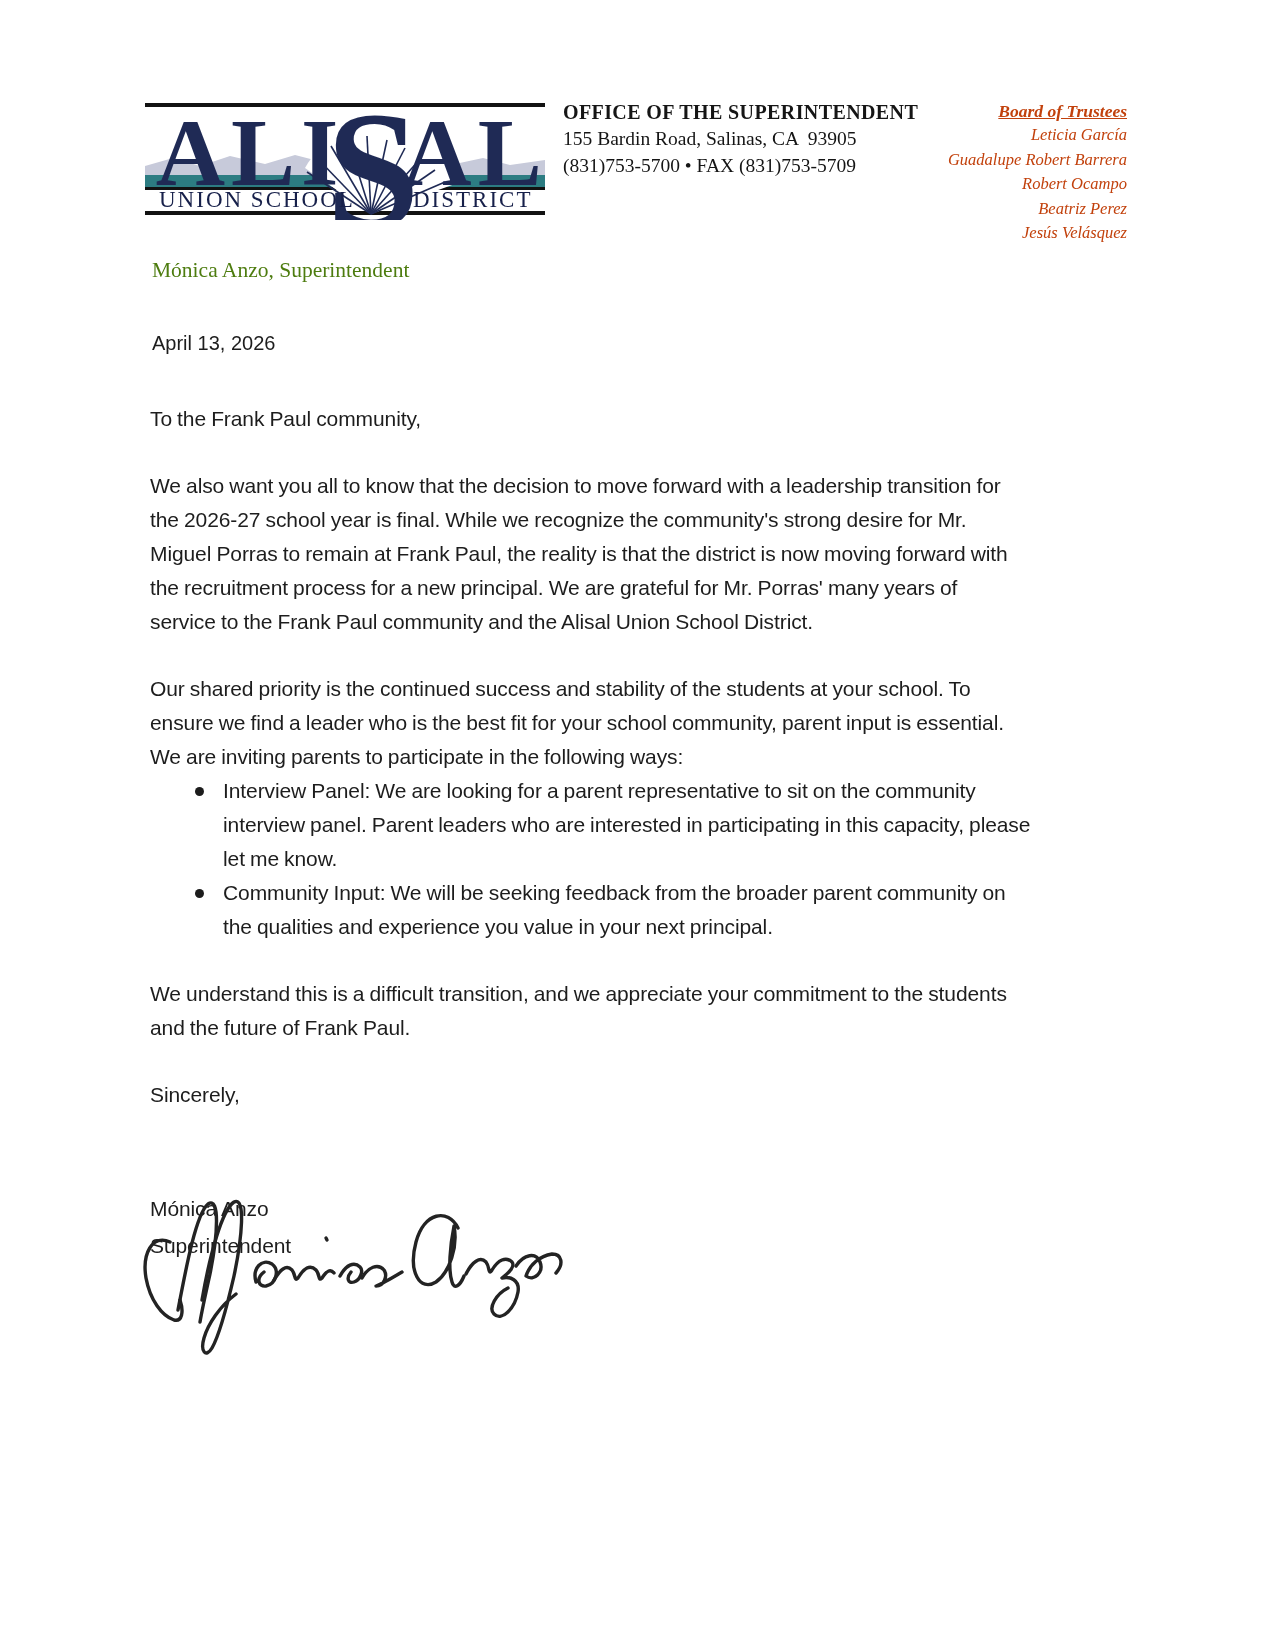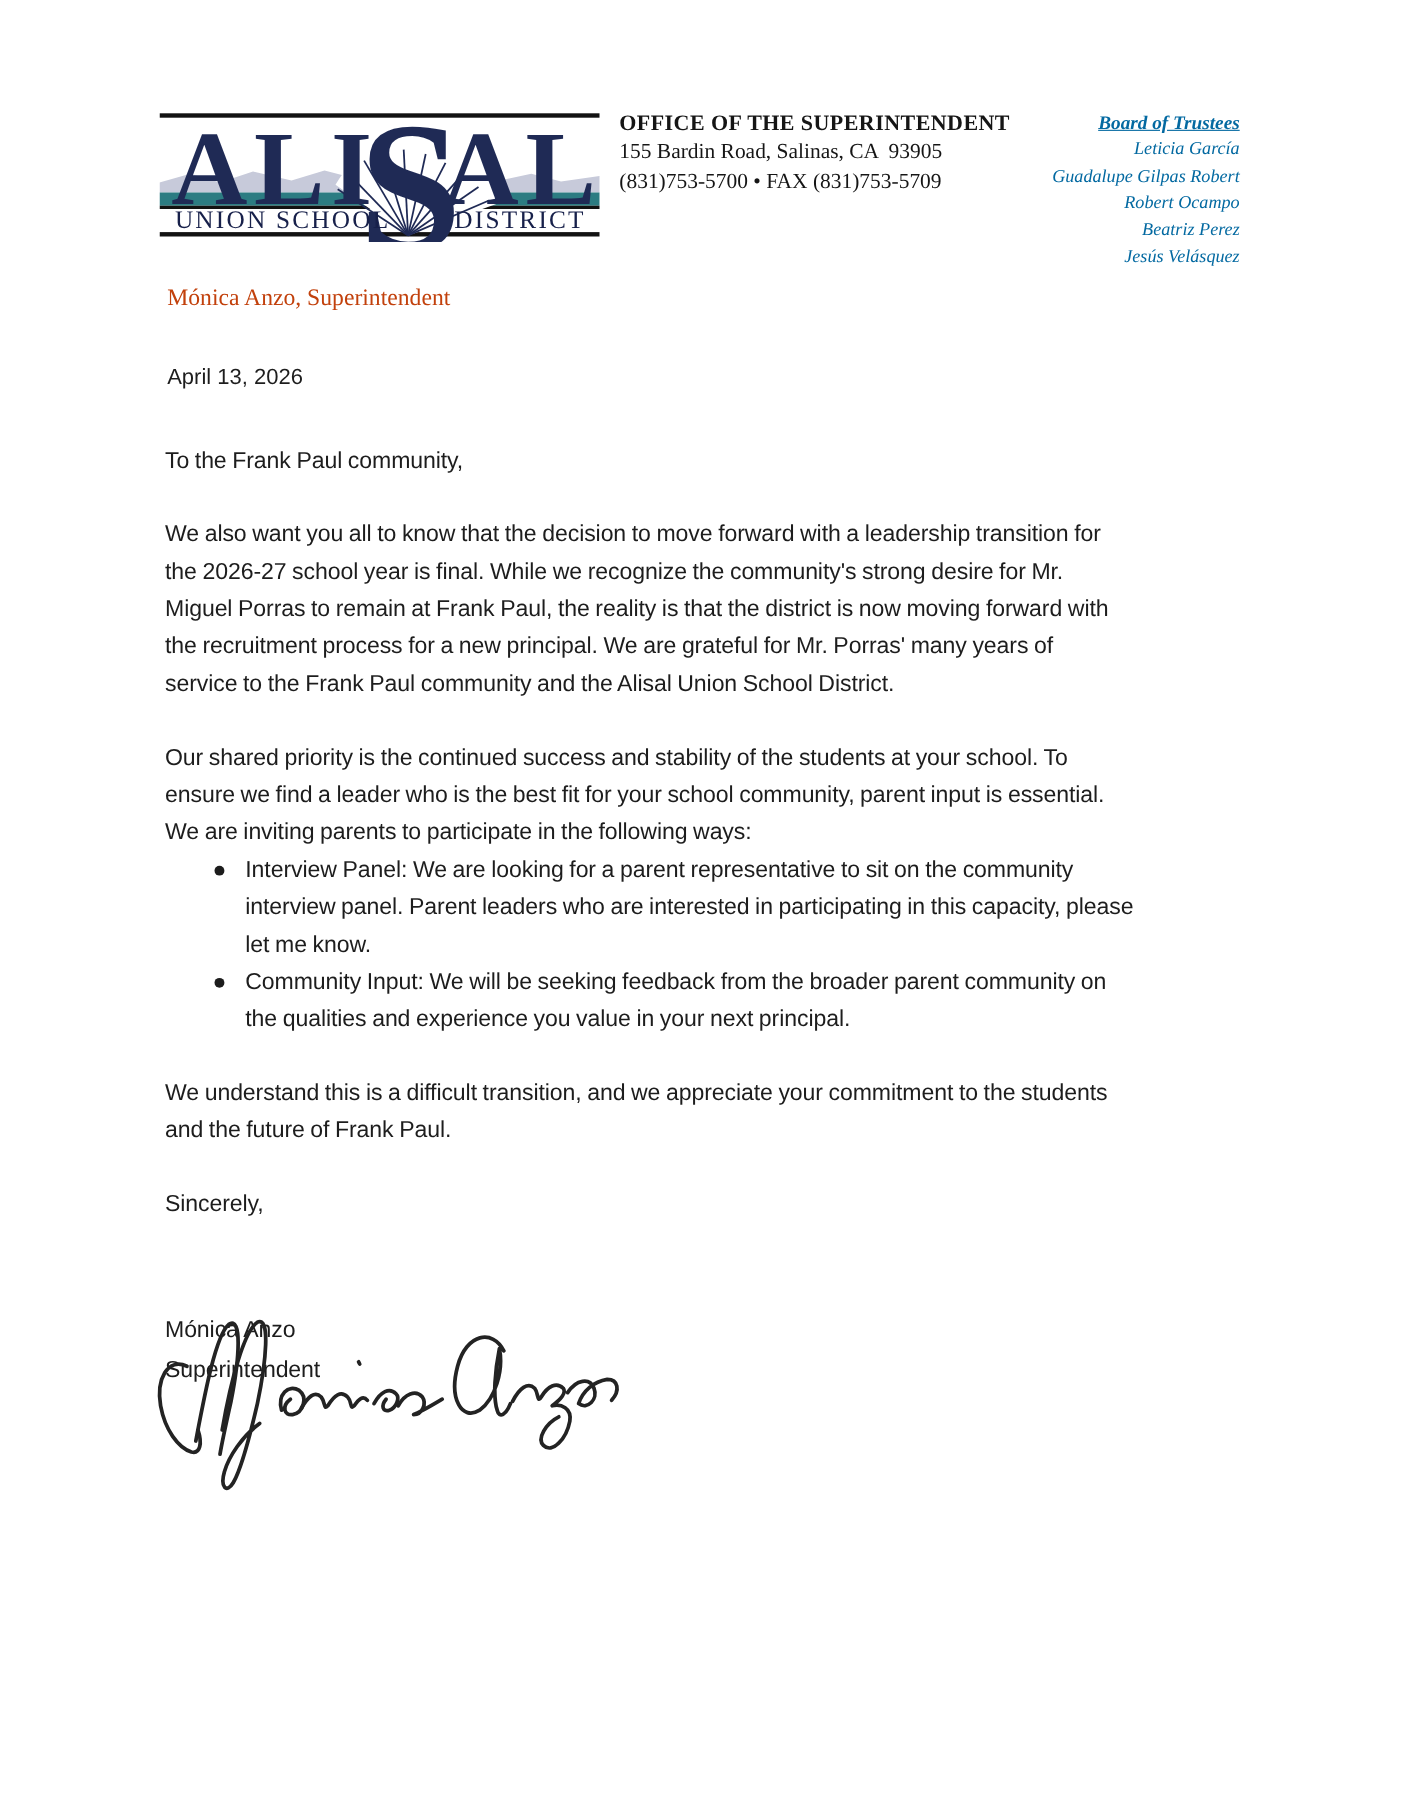--- a/index.html
+++ b/index.html
@@ -15,31 +15,31 @@
   
   .logo-wrap{position:absolute;left:145px;top:98px;width:402px;height:122px;}
   .office-block{
     position:absolute;left:563px;top:99px;width:360px;
     font-family:"Liberation Serif", serif;color:#151515;
   }
   .office-title{font-weight:bold;font-size:20px;letter-spacing:.4px;line-height:26px;}
   .office-line{font-size:19.5px;line-height:27px;white-space:pre;}
   .trustees-block{
     position:absolute;right:148px;top:99px;width:260px;text-align:right;
-    font-family:"Liberation Serif", serif;color:#0369a1;
+    font-family:"Liberation Serif", serif;color:#c2410c;
   }
   .trustees-title{
     font-weight:bold;font-style:italic;text-decoration:underline;
     font-size:17.5px;line-height:24px;
   }
   .trustee-name{font-style:italic;font-size:16.5px;line-height:24.5px;}
   
   .from-line{
     position:absolute;left:152px;top:258px;
-    font-family:"Liberation Serif", serif;font-size:21.5px;color:#c2410c;
+    font-family:"Liberation Serif", serif;font-size:21.5px;color:#4d7c0f;
   }
   .date-line{position:absolute;left:152px;top:332px;font-size:20px;}
   .body{
     position:absolute;left:150px;top:402px;width:980px;
     font-size:21px;line-height:34px;
     letter-spacing:-.1px;word-spacing:-.6px;
   }
   .body p{margin:0 0 33px 0;white-space:pre-line;}
   .body p.tight{margin-bottom:0;}
   ul.bullets{list-style:none;margin:0 0 33px 0;padding:0;}
@@ -100,21 +100,21 @@
 
   <div class="office-block">
     <div class="office-title">OFFICE OF THE SUPERINTENDENT</div>
     <div class="office-line">155 Bardin Road, Salinas, CA  93905</div>
     <div class="office-line">(831)753-5700 • FAX (831)753-5709</div>
   </div>
 
   <div class="trustees-block">
     <div class="trustees-title">Board of Trustees</div>
     <div class="trustee-name">Leticia García</div>
-    <div class="trustee-name">Guadalupe Gilpas Robert</div>
+    <div class="trustee-name">Guadalupe Robert Barrera</div>
     <div class="trustee-name">Robert Ocampo</div>
     <div class="trustee-name">Beatriz Perez</div>
     <div class="trustee-name">Jesús Velásquez</div>
   </div>
 
   <div class="from-line">Mónica Anzo, Superintendent</div>
   <div class="date-line">April 13, 2026</div>
 
   <div class="body">
     <p>To the Frank Paul community,</p>

